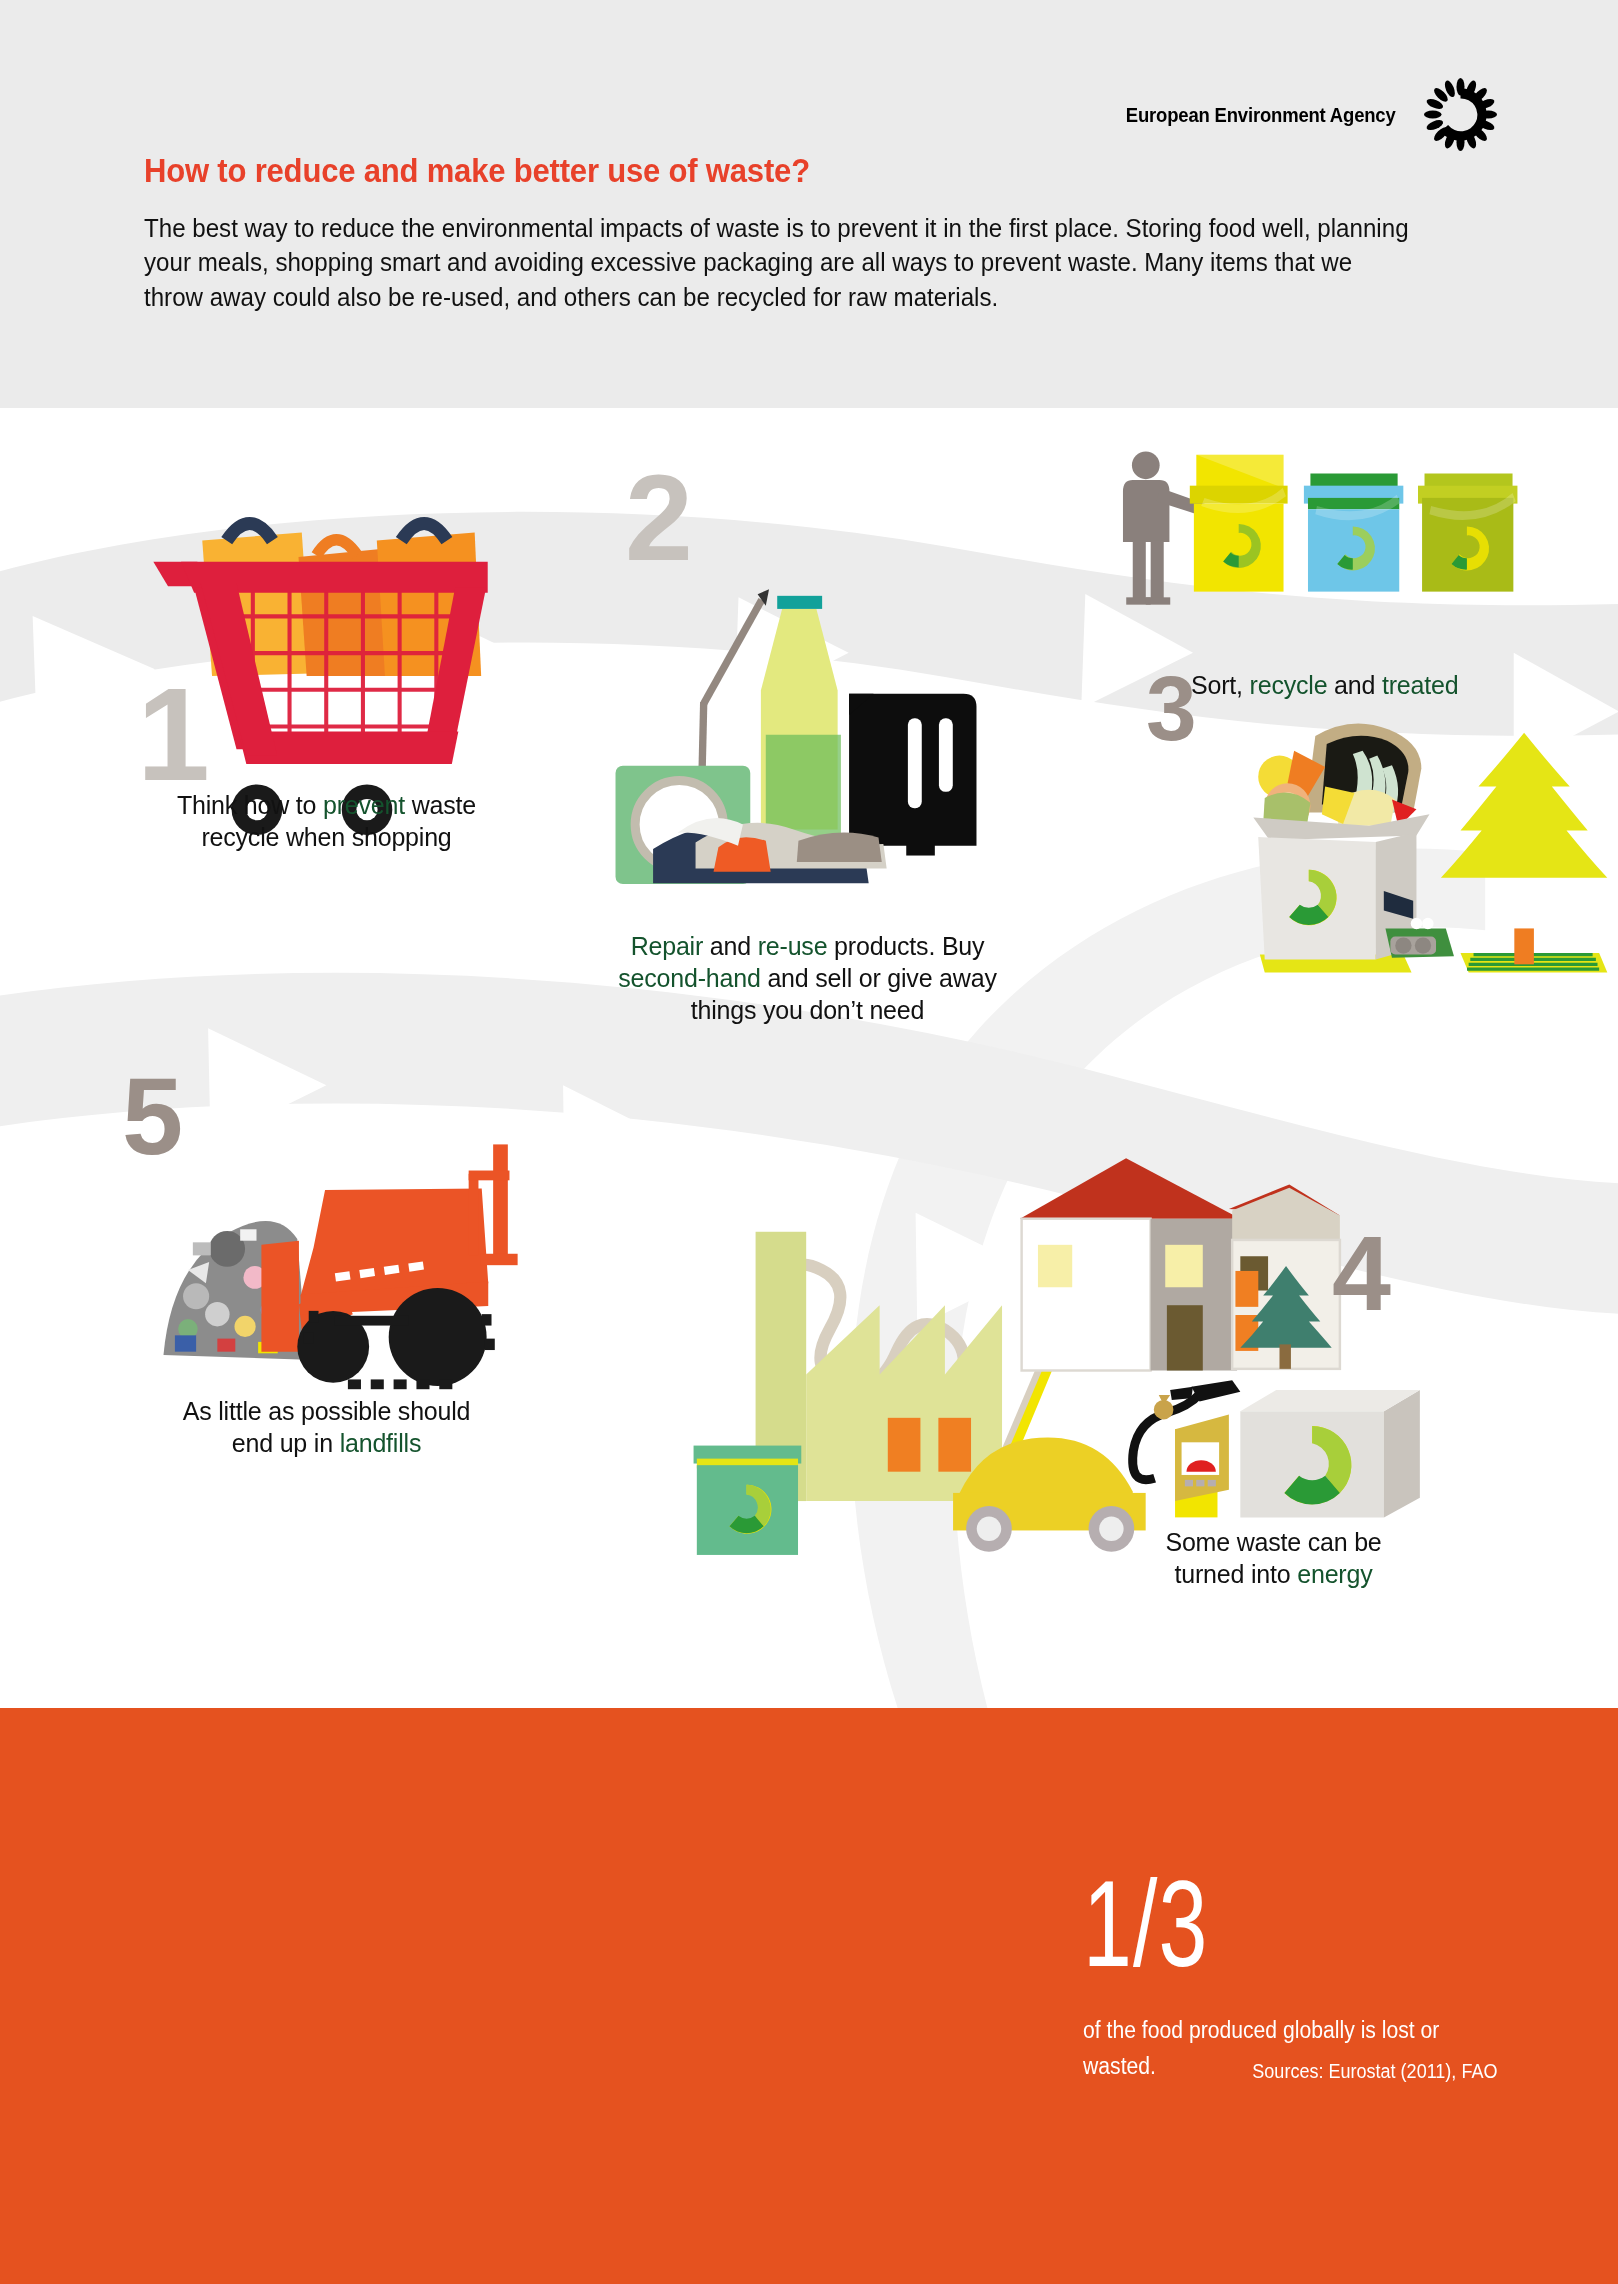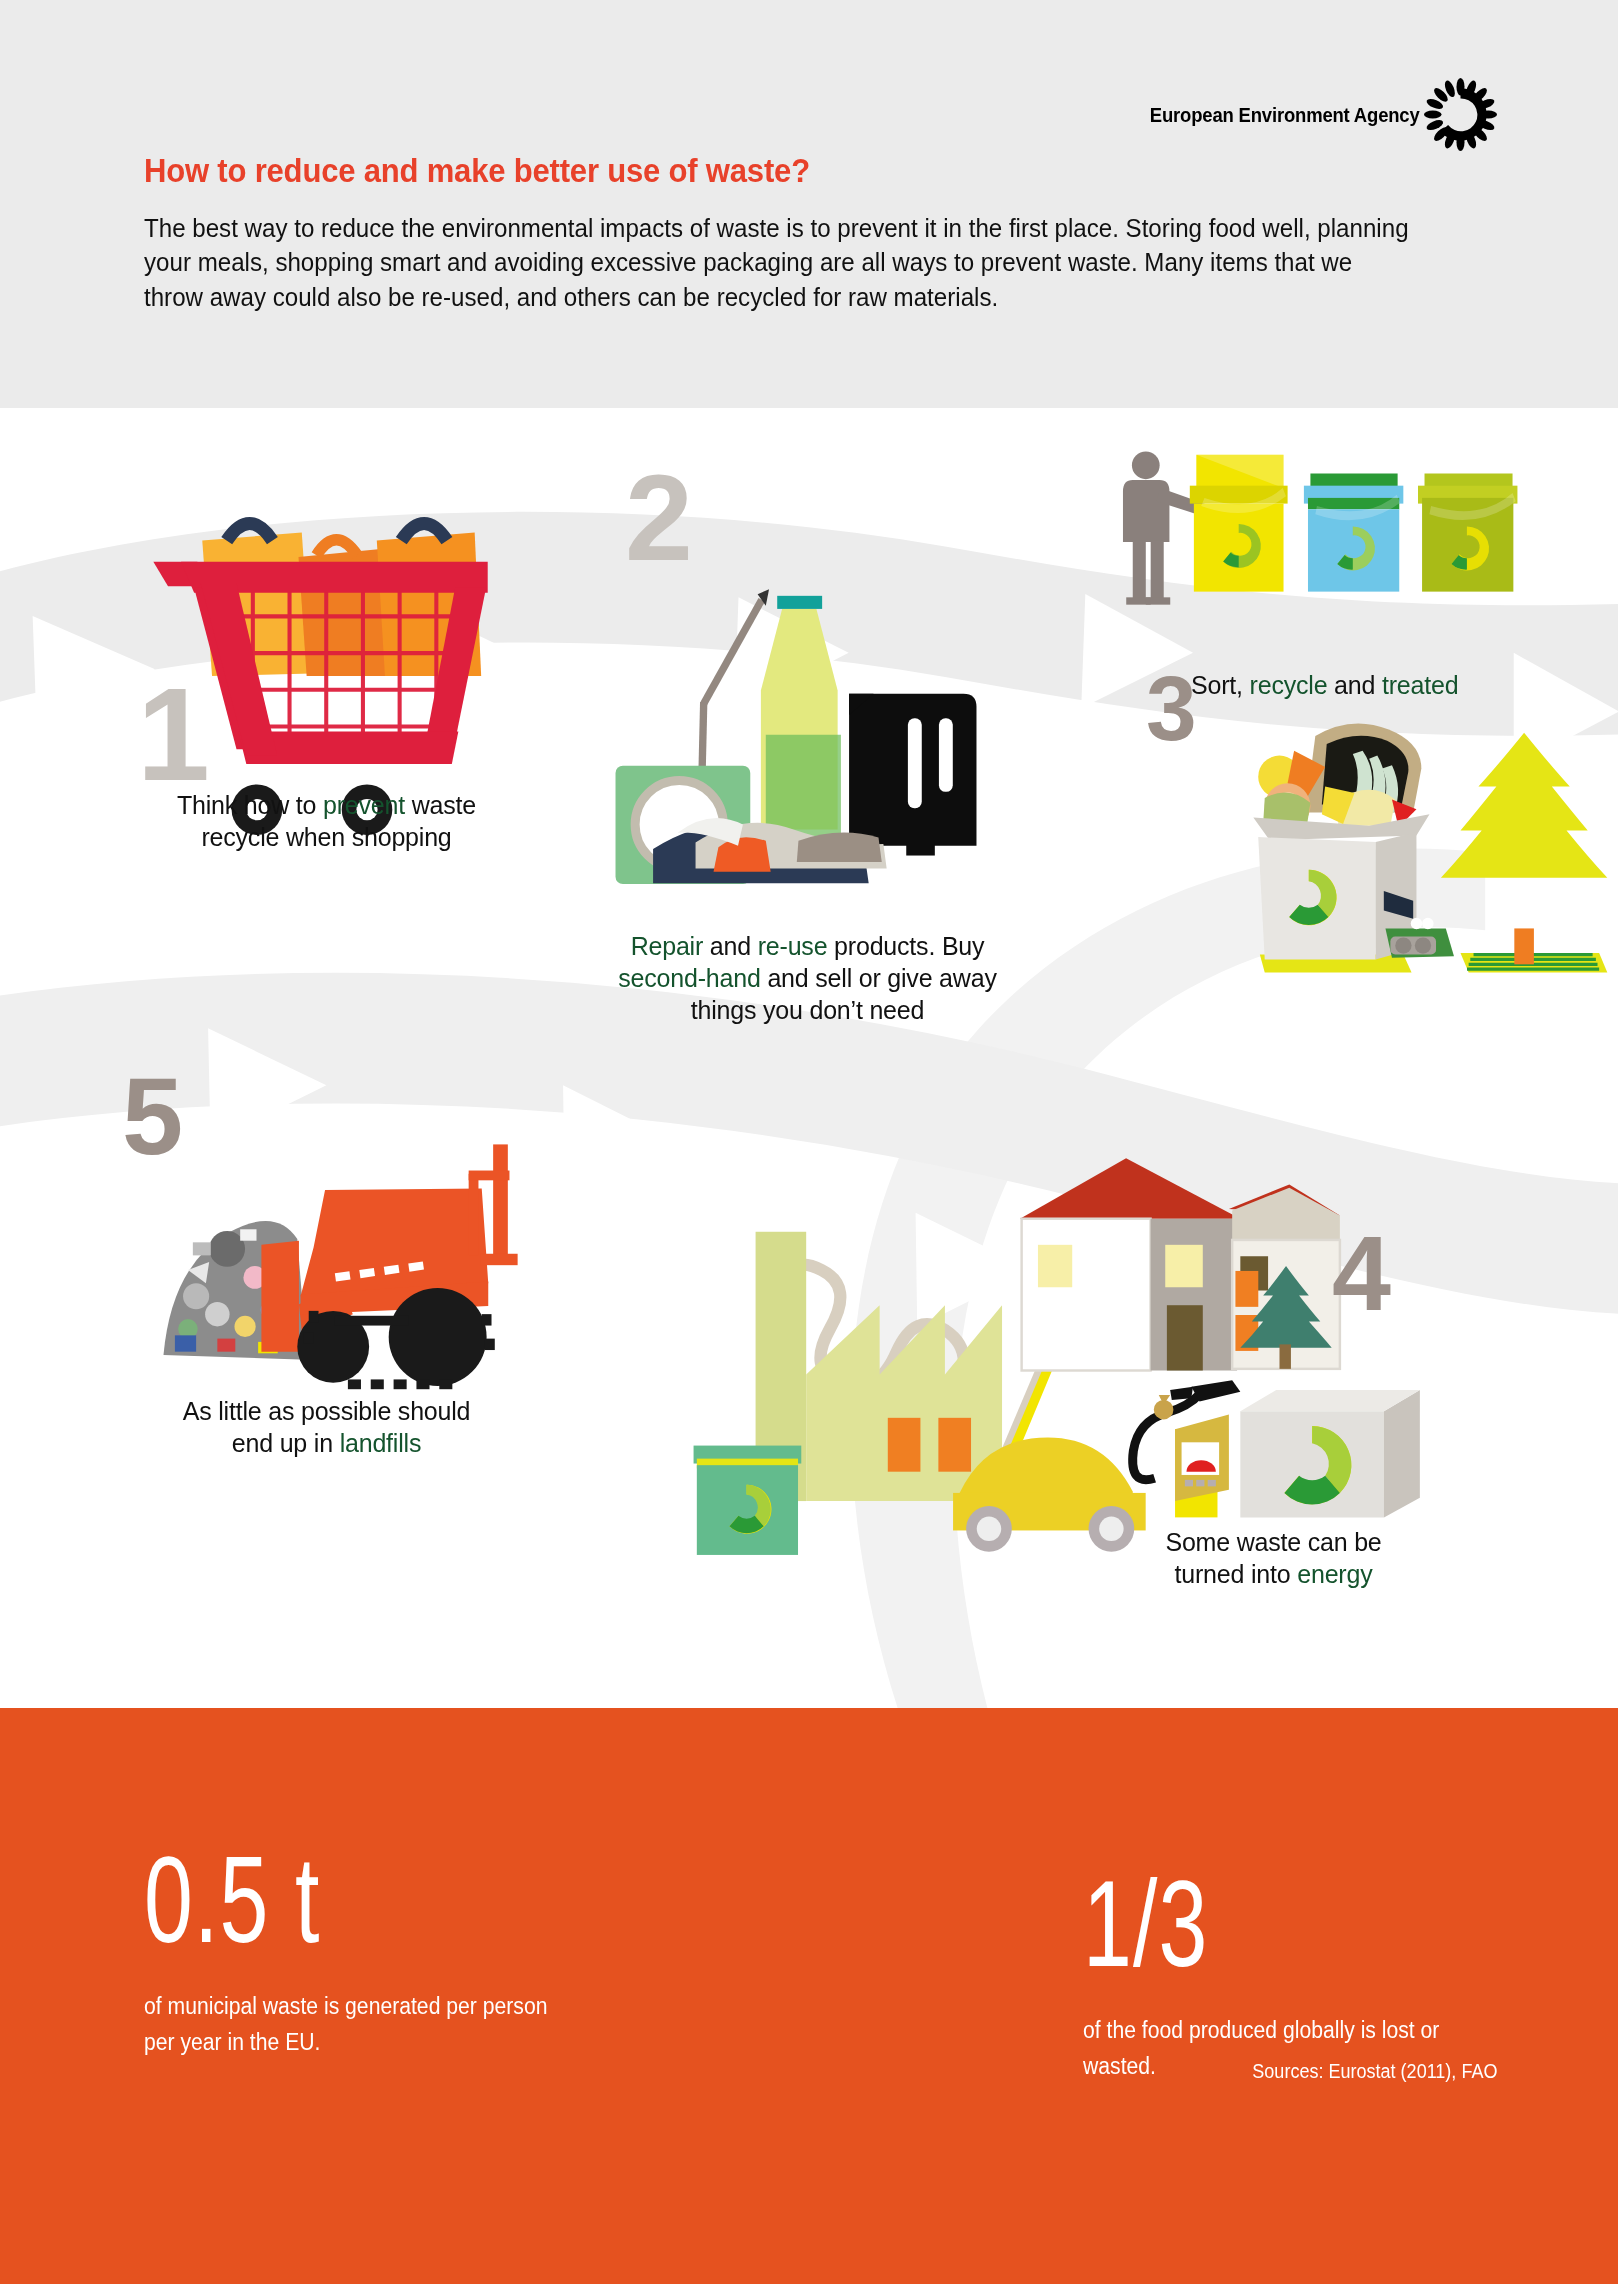--- a/index.html
+++ b/index.html
@@ -10,21 +10,21 @@
     -webkit-font-smoothing:antialiased;
   }
 
   
   #header {
     position:absolute; left:0; top:0; width:1619px; height:408px;
     background:#ebebeb;
   }
   #logo-wrap {
     position:absolute; right:122px; top:78px;
-    display:flex; align-items:center; gap:4px;
+    display:flex; align-items:center; gap:28px;
   }
   #logo-text {
     font-family:"Liberation Sans", sans-serif;
     font-size:21px; font-weight:bold; color:#000;
     letter-spacing:-0.2px; transform:scaleX(0.88); transform-origin:right center;
     white-space:nowrap;
   }
   #logo-mark { width:73px; height:73px; display:block; }
 
   #page-title {
@@ -440,23 +440,19 @@
 </div>
 <div class="numeral" style="left:1332px;top:1220px;font-size:106px;">
   <span class="num-bot">4</span>
 </div>
 <div class="step-caption" style="left:1053px;top:1526px;width:441px;">
   <span>Some waste can be</span><br>
   <span>turned into </span><span class="hl">energy</span>
 </div>
 
 <div id="stats">
-  <div class="stat" style="left:144px;width:457px;">
-    <div class="stat-number">0.5 t</div>
-    <div class="stat-body">of municipal waste is generated per person per year in the EU.</div>
-  </div>
   <div class="stat" style="left:1083px;width:408px;margin-top:24px;">
     <div class="stat-number">1/3</div>
     <div class="stat-body">of the food produced globally is lost or wasted.</div>
   </div>
 </div>
 <div id="sources">Sources: Eurostat (2011), FAO</div>
 
 
 </body></html>

